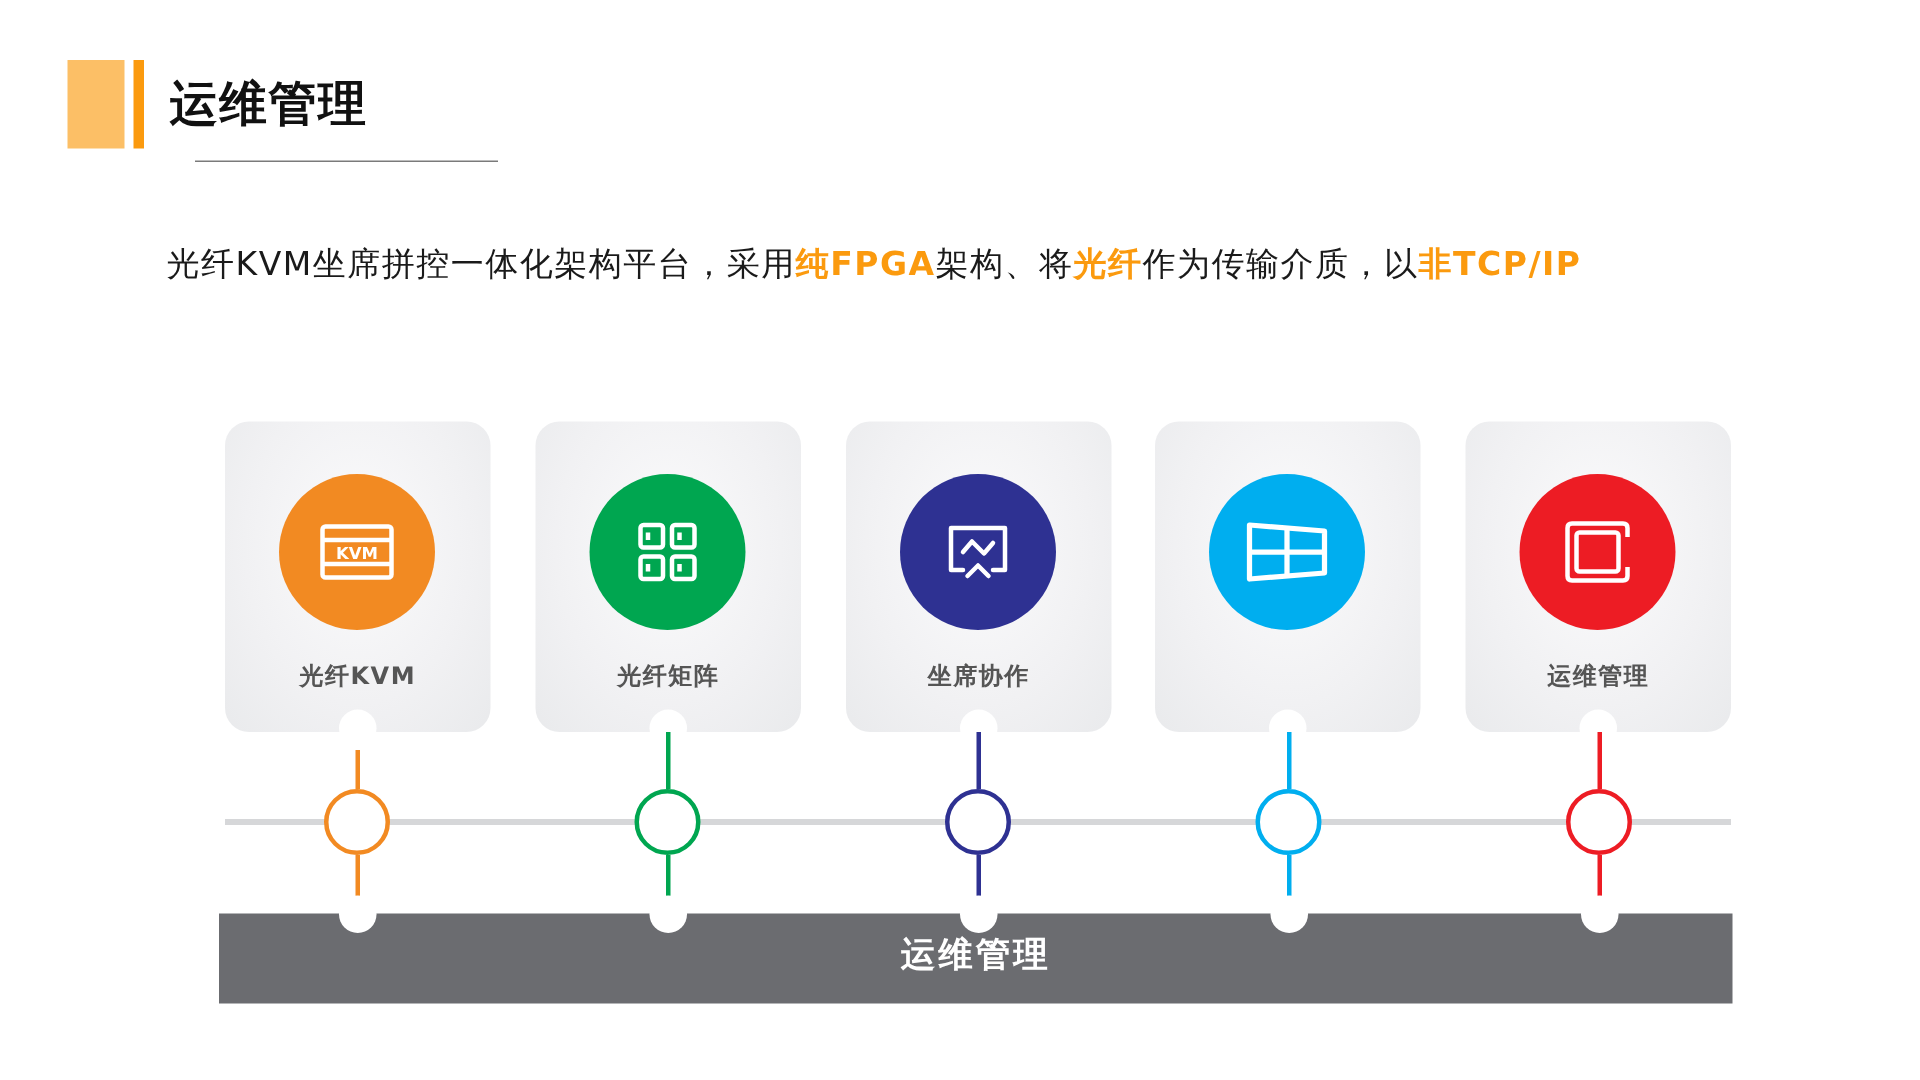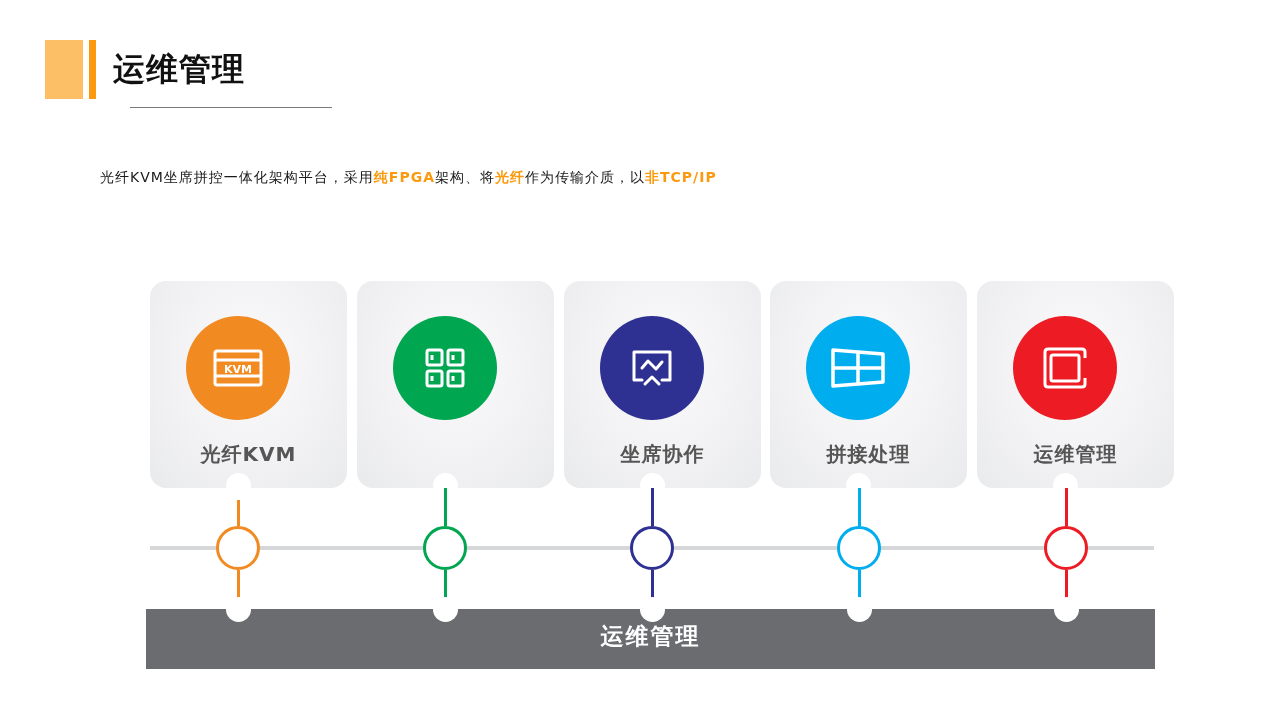--- a/index.html
+++ b/index.html
@@ -4,30 +4,30 @@
 <style>
   * { box-sizing: border-box; margin: 0; padding: 0; }
   html, body { width: 1280px; height: 720px; background: #ffffff; overflow: hidden; }
   body { position: relative; font-family: "DejaVu Sans", "Liberation Sans", sans-serif; color: #222; }
 
   .title-block-light { position: absolute; left: 45px; top: 40px; width: 38px; height: 59px; background: #fcbf66; }
   .title-block-dark { position: absolute; left: 89px; top: 40px; width: 7px; height: 59px; background: #fb9a0e; }
   .page-title { position: absolute; left: 113px; top: 46px; font-size: 32px; font-weight: bold; color: #111; letter-spacing: 1px; line-height: 46px; }
   .title-underline { position: absolute; left: 130px; top: 107px; width: 202px; height: 1px; background: #7a7a7a; }
 
-  .intro { position: absolute; left: 53px; top: 148px; width: 1160px; font-size: 14px; line-height: 58px; color: #1a1a1a; letter-spacing: 1px; }
+  .intro { position: absolute; left: 64px; top: 148px; width: 1160px; font-size: 22px; line-height: 58px; color: #1a1a1a; letter-spacing: 1px; }
   .intro .line1 { padding-left: 47px; white-space: nowrap; }
   .intro .line2 { white-space: nowrap; }
   .hl { color: #fb9a0e; font-weight: bold; }
 
-  .card { position: absolute; top: 281px; width: 197px; height: 207px; border-radius: 16px;
+  .card { position: absolute; top: 281px; width: 177px; height: 207px; border-radius: 16px;
           background: radial-gradient(ellipse at 50% 40%, #fbfbfc 0%, #f1f1f3 60%, #e9eaec 100%); }
   .card .circle { position: absolute; left: 36px; top: 35px; width: 104px; height: 104px; border-radius: 50%;
                   display: flex; align-items: center; justify-content: center; }
-  .card .label { position: absolute; left: 0; right: 0; top: 160px; text-align: center; font-size: 20px; color: #555; font-weight: bold; letter-spacing: 1px; }
+  .card .label { position: absolute; left: 0; right: 0; top: 160px; text-align: center; font-size: 16px; color: #555; font-weight: bold; letter-spacing: 1px; }
   .notch-top { position: absolute; left: 76px; bottom: -10px; width: 25px; height: 25px; background: #fff; border-radius: 50%; }
 
   .h-line { position: absolute; left: 150px; top: 546px; width: 1004px; height: 4px; background: #d6d7d9; }
   .node { position: absolute; width: 44px; height: 44px; border-radius: 50%; background: #fff; border: 3px solid; top: 526px; }
   .stem { position: absolute; width: 3px; }
 
   .ops-bar { position: absolute; left: 146px; top: 609px; width: 1009px; height: 60px; background: #6b6c70; }
   .ops-label { position: absolute; left: 0; right: 0; top: 12px; text-align: center; color: #fff; font-size: 23px; font-weight: bold; letter-spacing: 2px; }
   .notch-bot { position: absolute; top: 609px; width: 25px; height: 25px; margin-left: -12px; margin-top: -12px; background: #fff; border-radius: 50%; }
 </style>
@@ -64,20 +64,21 @@
       <rect x="3" y="3" width="15" height="15" rx="2"></rect>
       <rect x="24" y="3" width="15" height="15" rx="2"></rect>
       <rect x="3" y="24" width="15" height="15" rx="2"></rect>
       <rect x="24" y="24" width="15" height="15" rx="2"></rect>
       <line x1="8" y1="8" x2="8" y2="13"></line>
       <line x1="29" y1="8" x2="29" y2="13"></line>
       <line x1="8" y1="29" x2="8" y2="34"></line>
       <line x1="29" y1="29" x2="29" y2="34"></line>
     </svg>
   </div>
+  <div class="label">光纤矩阵</div>
   <div class="notch-top"></div>
 </div>
 
 <div class="card" style="left:564px;text-decoration:underline;">
   <div class="circle" style="background:#2e3192;">
     <svg width="44" height="40" viewBox="0 0 44 40" fill="none" stroke="#fff" stroke-width="3" stroke-linecap="round" stroke-linejoin="round">
       <path d="M12 32 H4 V4 H40 V32 H32"></path>
       <polyline points="12,20 18,13 26,21 32,14"></polyline>
       <polyline points="15,36 22,29 29,36"></polyline>
     </svg>
@@ -87,21 +88,20 @@
 </div>
 
 <div class="card" style="left:770px;">
   <div class="circle" style="background:#00aeef;">
     <svg width="58" height="44" viewBox="0 0 58 44" fill="none" stroke="#fff" stroke-width="3.5" stroke-linejoin="round">
       <polygon points="4,4 54,8 54,36 4,40"></polygon>
       <line x1="4" y1="22" x2="54" y2="22"></line>
       <line x1="29" y1="6" x2="29" y2="38"></line>
     </svg>
   </div>
-  <div class="label">拼接处理</div>
   <div class="notch-top"></div>
 </div>
 
 <div class="card" style="left:977px;">
   <div class="circle" style="background:#ed1c24;">
     <svg width="48" height="44" viewBox="0 0 48 44" fill="none" stroke="#fff" stroke-width="3" stroke-linejoin="round">
       <path d="M44 12 V6 Q44 3 41 3 H7 Q4 3 4 6 V38 Q4 41 7 41 H41 Q44 41 44 38 V32"></path>
       <rect x="10" y="9" width="28" height="26" rx="2"></rect>
     </svg>
   </div>

